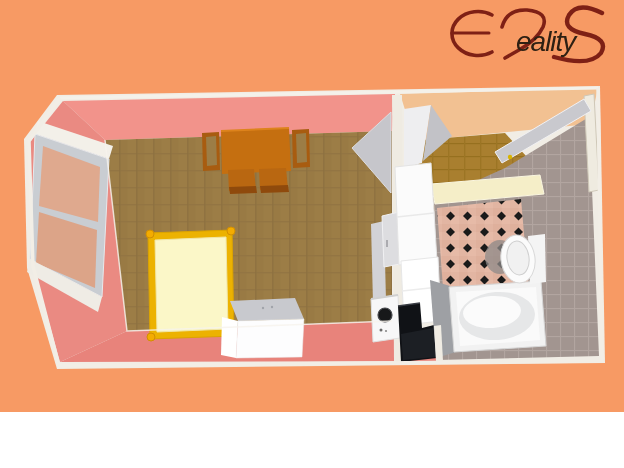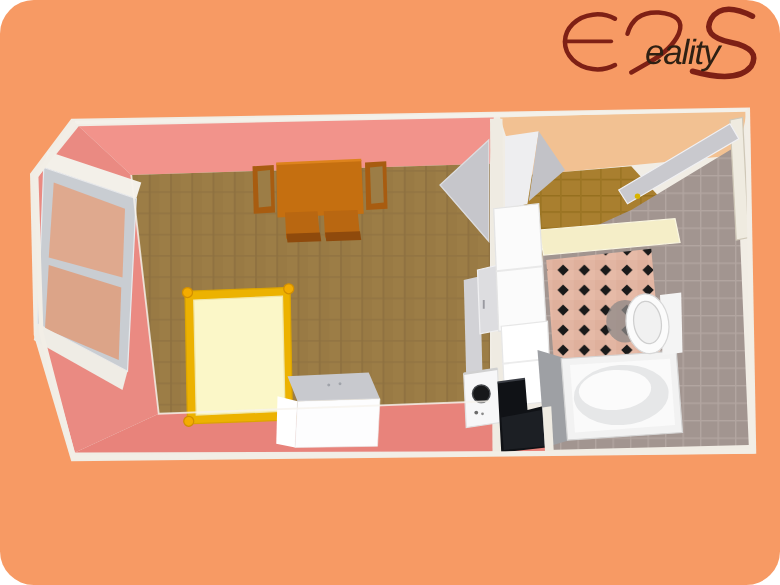--- a/index.html
+++ b/index.html
@@ -1,17 +1,17 @@
 <!DOCTYPE html>
 <html><head>
 <meta charset="utf-8">
 <style>
   html,body{margin:0;padding:0;}
   body{font-family:"Liberation Sans",sans-serif;}
-  .stage{position:relative;width:624px;height:468px;overflow:hidden;border-radius:27px;}
+  .stage{position:relative;width:624px;height:412px;overflow:hidden;}
   svg{display:block;}
 </style>
 </head>
 <body>
 
 <div class="stage">
 <svg width="624" height="468" viewBox="0 0 624 468" xmlns="http://www.w3.org/2000/svg" aria-label="3D overhead rendering of a studio apartment floor plan">
   <defs>
     <pattern id="parquet" width="17" height="17" patternUnits="userSpaceOnUse">
       <rect width="17" height="17" fill="#9C7D46"></rect>

